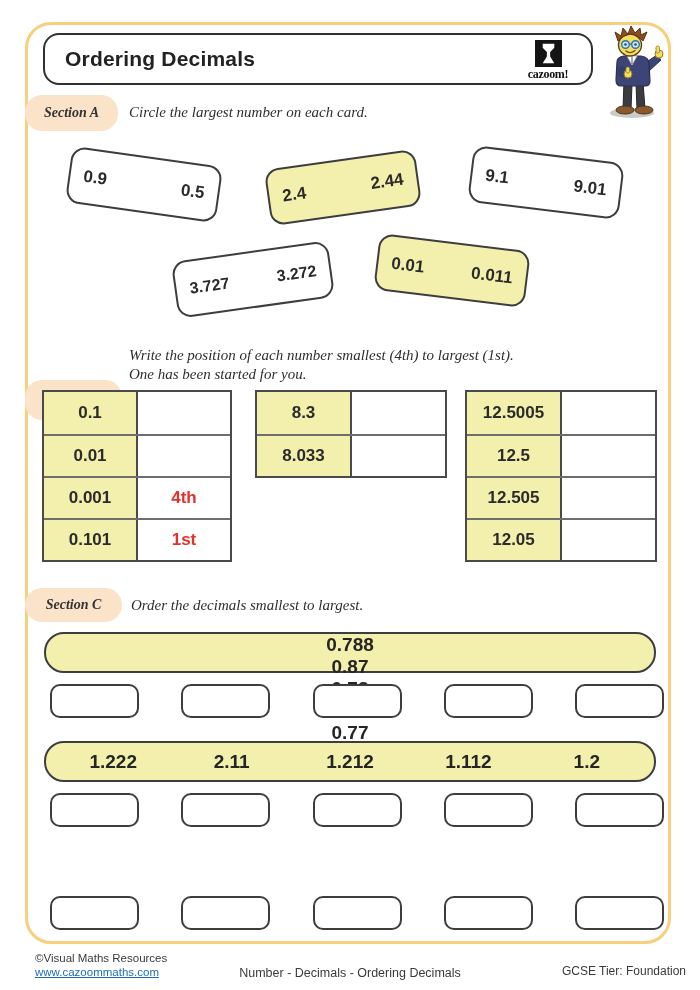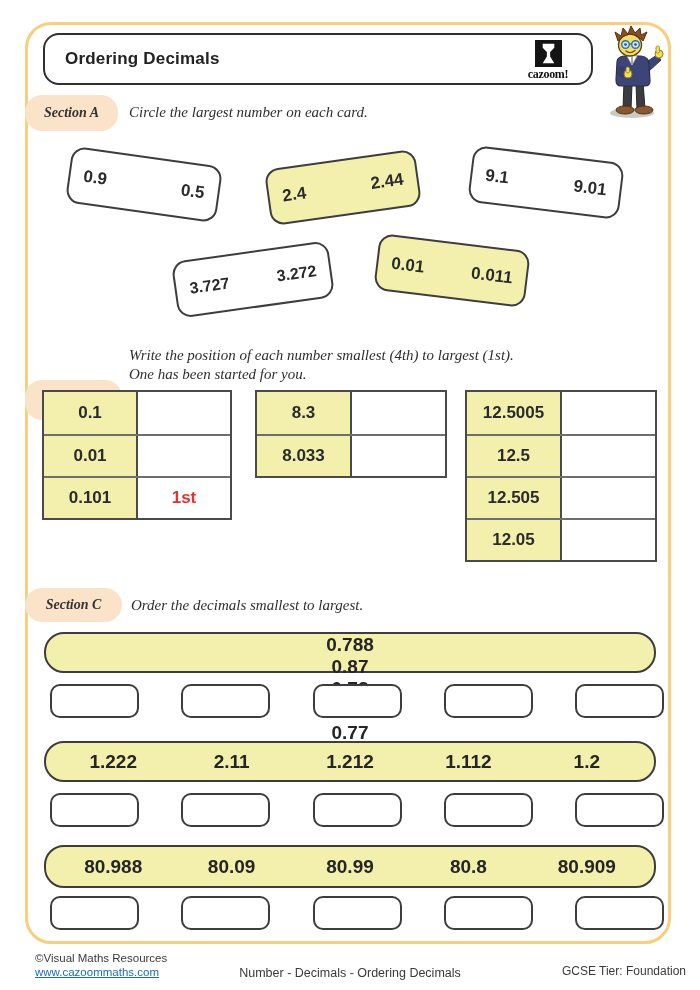--- a/index.html
+++ b/index.html
@@ -7,21 +7,21 @@
     font-family: "Liberation Sans", sans-serif; }
   .page { position: relative; width: 700px; height: 990px; background: #fff; }
 
   
   .frame { position: absolute; left: 25px; top: 22px; width: 646px; height: 922px;
     border: 3px solid #f7cf7d; border-radius: 26px; }
 
   
   .title-box { position: absolute; left: 43px; top: 33px; width: 550px; height: 52px;
     border: 2px solid #303030; border-radius: 16px; background: #fff; display: flex; align-items: center; }
-  .title { padding-left: 20px; font-size: 17px; font-weight: bold; color: #222; letter-spacing: .2px; }
+  .title { padding-left: 20px; font-size: 21px; font-weight: bold; color: #222; letter-spacing: .2px; }
   .logo { position: absolute; right: 12px; top: 3px; width: 62px; text-align: center; }
   .logo svg { display: block; margin: 2px auto 0; }
   .logo-text { font-family: "Liberation Serif", serif; font-weight: bold; font-size: 12px; color: #111; letter-spacing: -.3px; }
   .mascot { position: absolute; left: 597px; top: 26px; }
 
   
   .sec-label { position: absolute; background: #fbe3ca; border-radius: 17px;
     display: flex; align-items: center; justify-content: center;
     font-family: "Liberation Serif", serif; font-style: italic; font-weight: bold;
     font-size: 14px; color: #333; }
@@ -153,20 +153,24 @@
   <div class="btable t1">
     <div class="brow">
       <div class="bcell num">0.1</div>
       <div class="bcell ans"></div>
     </div>
     <div class="brow">
       <div class="bcell num">0.01</div>
       <div class="bcell ans"></div>
     </div>
     <div class="brow">
+      <div class="bcell num">0.001</div>
+      <div class="bcell ans">4th</div>
+    </div>
+    <div class="brow">
       <div class="bcell num">0.101</div>
       <div class="bcell ans">1st</div>
     </div>
   </div>
 
   <div class="btable t2">
     <div class="brow">
       <div class="bcell num">8.3</div>
       <div class="bcell ans"></div>
     </div>
@@ -223,27 +227,20 @@
     <span class="pnum">1.2</span>
   </div>
   <div class="boxrow bx2">
     <span class="abox"></span>
     <span class="abox"></span>
     <span class="abox"></span>
     <span class="abox"></span>
     <span class="abox"></span>
   </div>
 
-  <div class="pill p3">
-    <span class="pnum">80.988</span>
-    <span class="pnum">80.09</span>
-    <span class="pnum">80.99</span>
-    <span class="pnum">80.8</span>
-    <span class="pnum">80.909</span>
-  </div>
   <div class="boxrow bx3">
     <span class="abox"></span>
     <span class="abox"></span>
     <span class="abox"></span>
     <span class="abox"></span>
     <span class="abox"></span>
   </div>
 
   <div class="foot-left">
     <div>©Visual Maths Resources</div>

